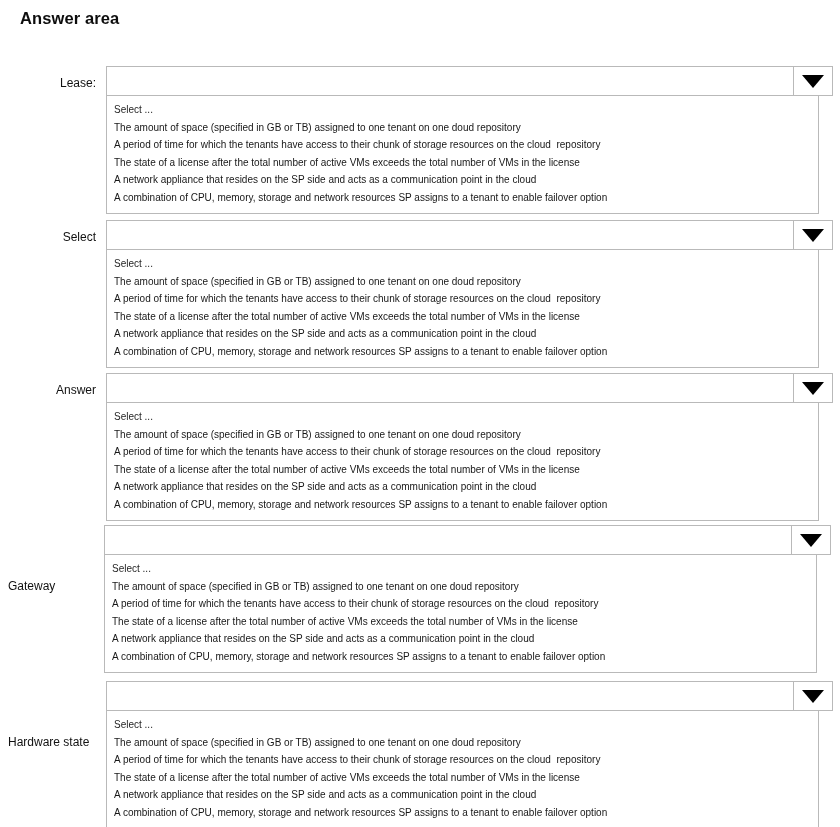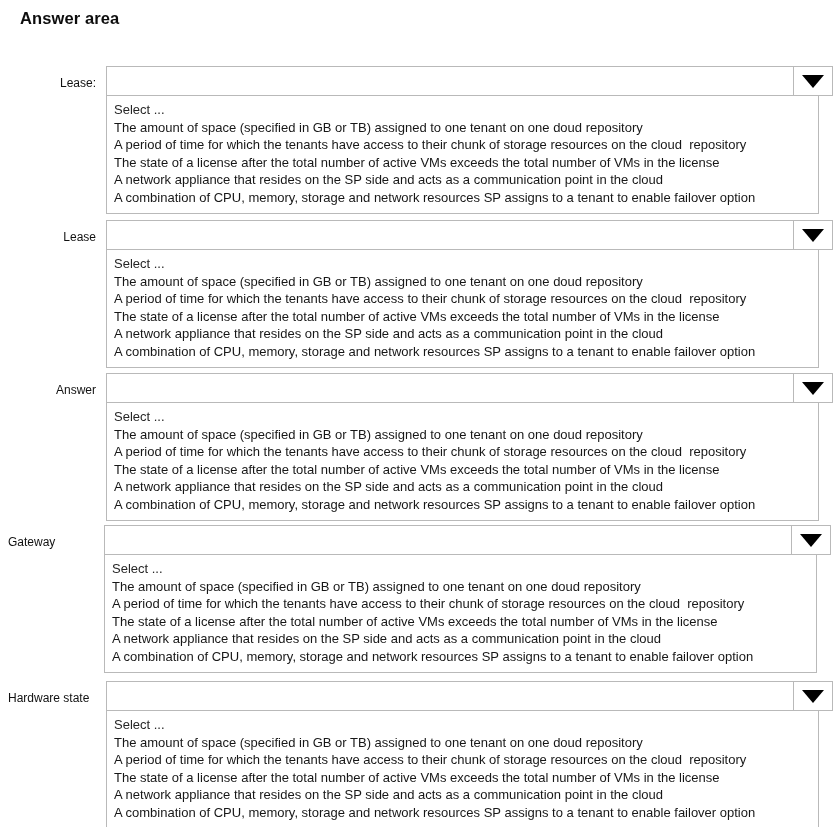--- a/index.html
+++ b/index.html
@@ -49,20 +49,21 @@
     width: 90px;
     text-align: right;
     font-size: 12px;
     line-height: 19px;
     color: #111111;
     top: 8px;
   }
   .group-label.label-left {
     text-align: left;
     left: 8px;
+    margin-top: 44px;
   }
 
   
   .combo {
     position: absolute;
     left: 106px;
     top: 0;
     width: 727px;
     height: 30px;
     box-sizing: border-box;
@@ -110,21 +111,21 @@
     position: absolute;
     left: 106px;
     top: 29px;
     width: 713px;
     box-sizing: border-box;
     border: 1px solid #b9b9b9;
     background: #ffffff;
     padding: 5px 0 6px 0;
   }
   .option {
-    font-size: 13px;
+    font-size: 10px;
     line-height: 17.6px;
     height: 17.6px;
     padding-left: 7px;
     color: #171717;
     white-space: pre;
     overflow: hidden;
   }
   .option.placeholder {
     color: #262626;
   }
@@ -159,21 +160,21 @@
         <div class="options">
           <div class="option placeholder">Select ...</div>
           <div class="option">The amount of space (specified in GB or TB) assigned to one tenant on one doud repository</div>
           <div class="option">A period of time for which the tenants have access to their chunk of storage resources on the cloud  repository</div>
           <div class="option">The state of a license after the total number of active VMs exceeds the total number of VMs in the license</div>
           <div class="option">A network appliance that resides on the SP side and acts as a communication point in the cloud</div>
           <div class="option">A combination of CPU, memory, storage and network resources SP assigns to a tenant to enable failover option</div>
         </div>
       </div>
       <div class="group" id="group-1">
-        <div class="group-label">Lease</div>
+        <div class="group-label">Select</div>
         <div class="combo">
           <div class="combo-value"></div>
           <div class="combo-arrow">
             <span class="tri"></span>
           </div>
         </div>
         <div class="options">
           <div class="option placeholder">Select ...</div>
           <div class="option">The amount of space (specified in GB or TB) assigned to one tenant on one doud repository</div>
           <div class="option">A period of time for which the tenants have access to their chunk of storage resources on the cloud  repository</div>

